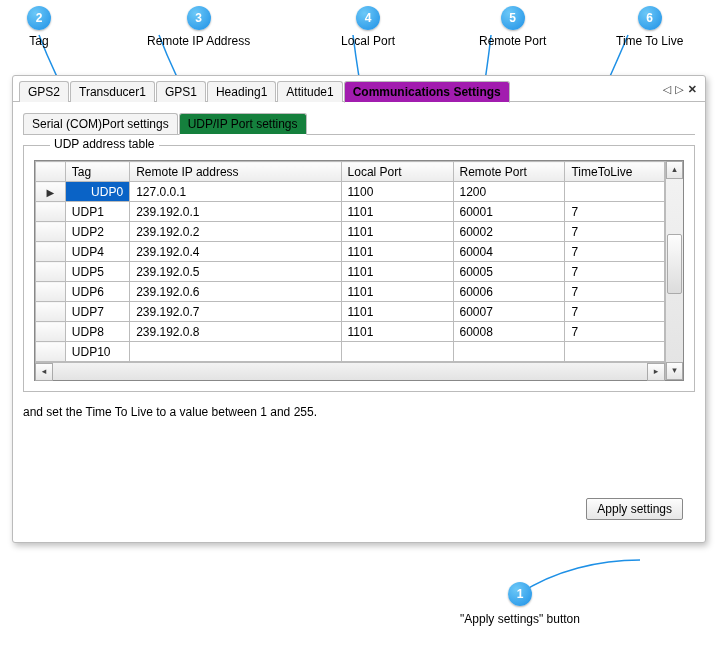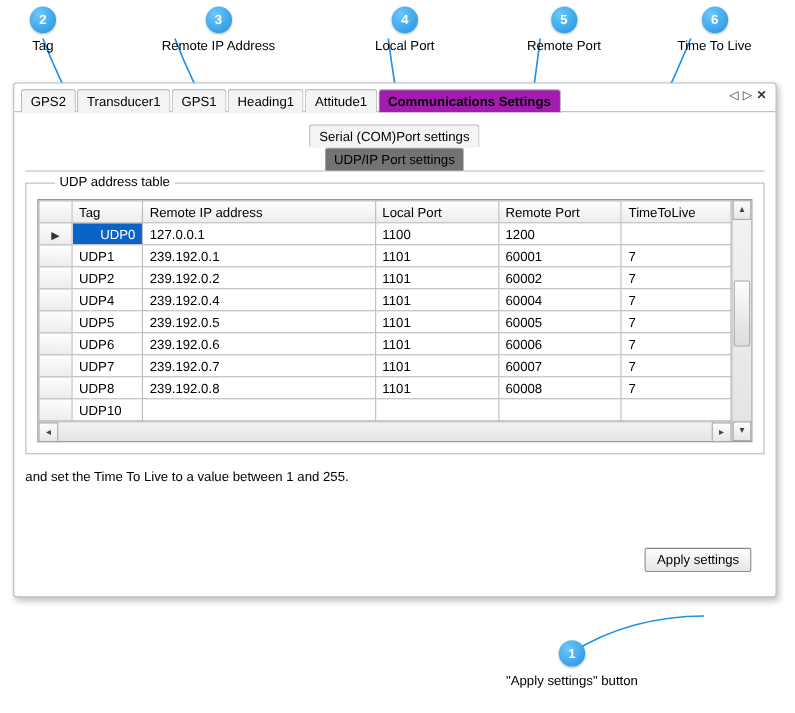--- a/index.html
+++ b/index.html
@@ -48,21 +48,21 @@
     left: 12px; top: 75px;
     width: 694px;
     background: #fff;
     border: 1px solid #bbb;
     border-radius: 3px;
     box-shadow: 2px 3px 6px rgba(0,0,0,0.25);
   }
   
   .top-tabs {
     display: flex;
-    align-items: flex-start;
+    align-items: center;
     padding: 4px 6px 0 6px;
     position: relative;
     height: 26px;
     border-bottom: 1px solid #bbb;
   }
   .top-tab {
     border: 1px solid #bbb;
     border-bottom: none;
     background: #f4f4f4;
     border-radius: 3px 3px 0 0;
@@ -92,38 +92,37 @@
     color: #333;
   }
   
   .window-body {
     padding: 10px 10px 16px 10px;
     position: relative;
     min-height: 440px;
   }
   .sub-tabs {
     display: flex;
-    align-items: center;
+    align-items: flex-start;
     border-bottom: 1px solid #bbb;
-    flex-direction: column;
   }
   .sub-tab {
     border: 1px solid #bbb;
     border-bottom: none;
     background: #f4f4f4;
     border-radius: 3px 3px 0 0;
     padding: 3px 8px;
     margin-right: 1px;
     font-size: 12px;
     cursor: pointer;
     position: relative;
     bottom: -1px;
   }
   .sub-tab.active {
-    background: #737373;
+    background: #15803d;
     border-bottom: 1px solid #fff;
   }
   .groupbox {
     border: 1px solid #bbb;
     margin-top: 10px;
     position: relative;
     padding: 14px 10px 10px 10px;
   }
   .groupbox-title {
     position: absolute;

